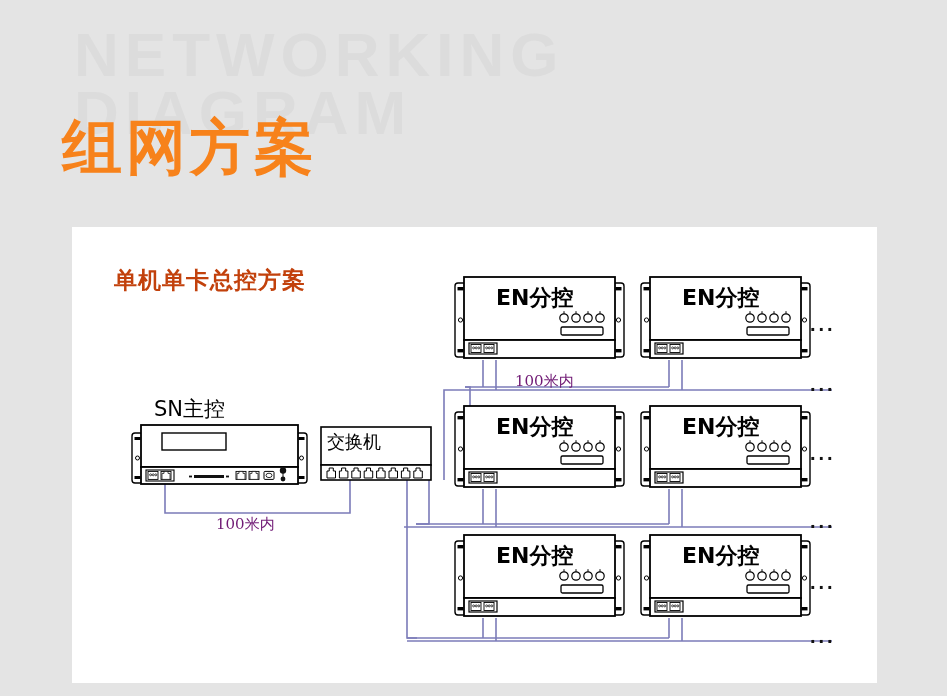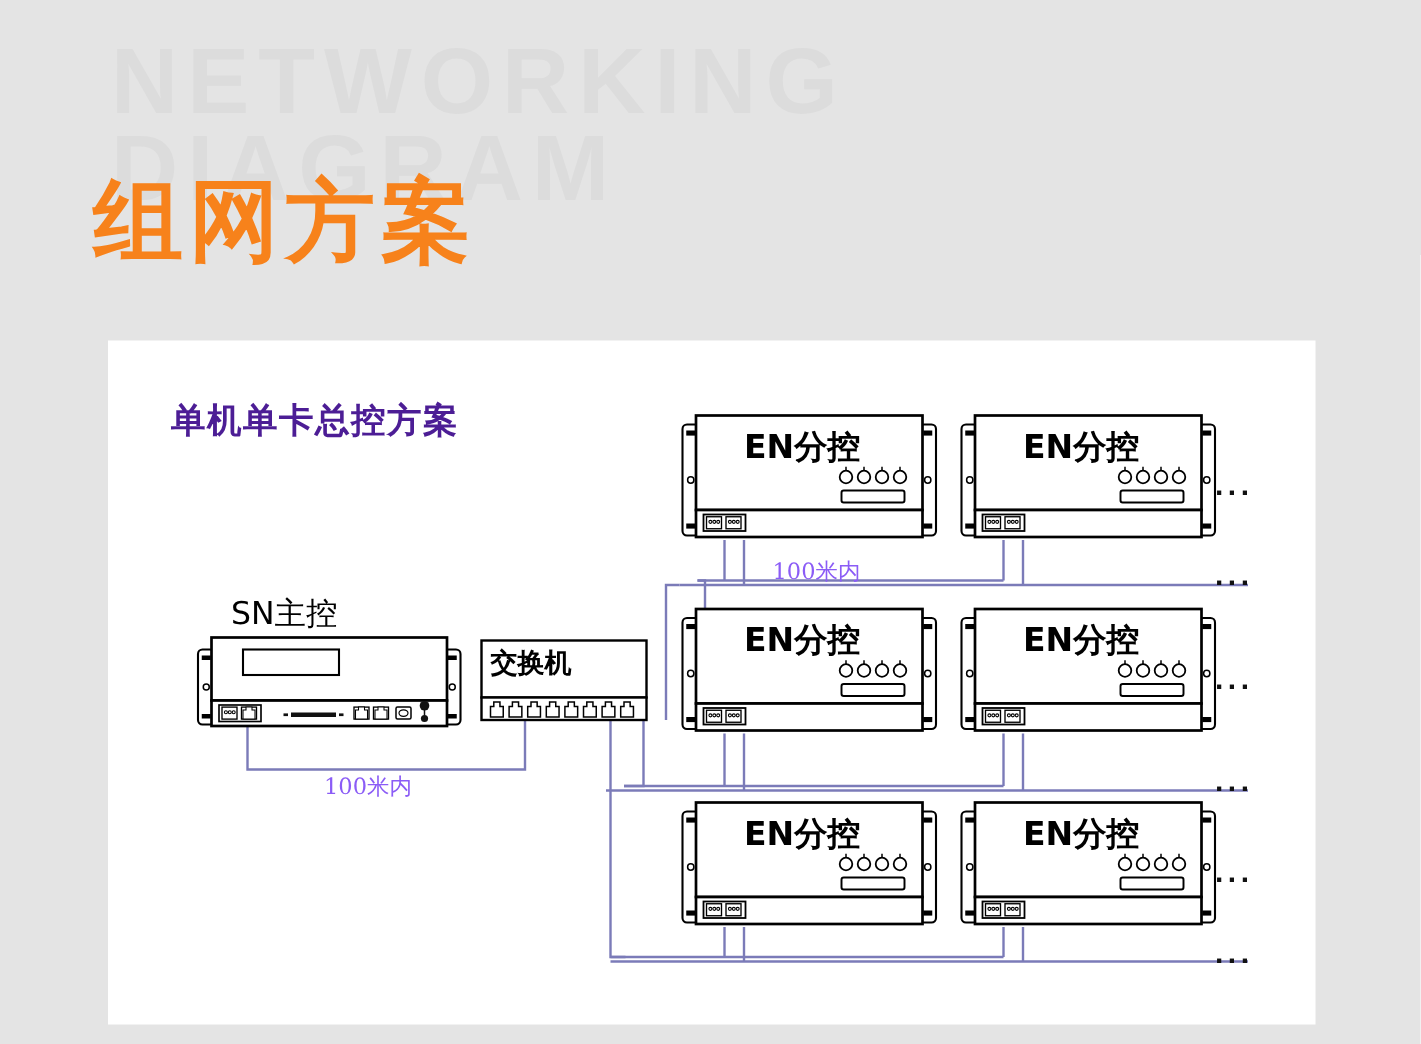--- a/index.html
+++ b/index.html
@@ -76,21 +76,21 @@
     height: 456px;
     background: #ffffff;
   }
   .subtitle {
     position: absolute;
     left: 42px;
     top: 38px;
     font-size: 23px;
     font-weight: bold;
     letter-spacing: 1px;
-    color: #4c1d95;
+    color: #c2410c;
     white-space: pre;
     font-family: "DejaVu Sans", "Liberation Sans", sans-serif;
   }
 
   
   .diagram-svg {
     position: absolute;
     left: 0;
     top: 0;
     width: 805px;
@@ -112,29 +112,29 @@
     position: absolute;
     font-size: 21px;
     font-weight: normal;
     color: #000000;
     white-space: pre;
     font-family: "DejaVu Sans", "Liberation Sans", sans-serif;
   }
   .sw-label {
     position: absolute;
     font-size: 18px;
-    font-weight: bold;
+    font-weight: normal;
     color: #000000;
     white-space: pre;
     font-family: "DejaVu Sans", "Liberation Sans", sans-serif;
   }
   .dist-label {
     position: absolute;
     font-size: 15px;
-    color: #8b5cf6;
+    color: #701a75;
     white-space: pre;
     font-family: "DejaVu Serif", "Liberation Serif", serif;
   }
   .ellipsis {
     position: absolute;
     font-size: 20px;
     font-weight: bold;
     letter-spacing: 3px;
     color: #111111;
     white-space: pre;

